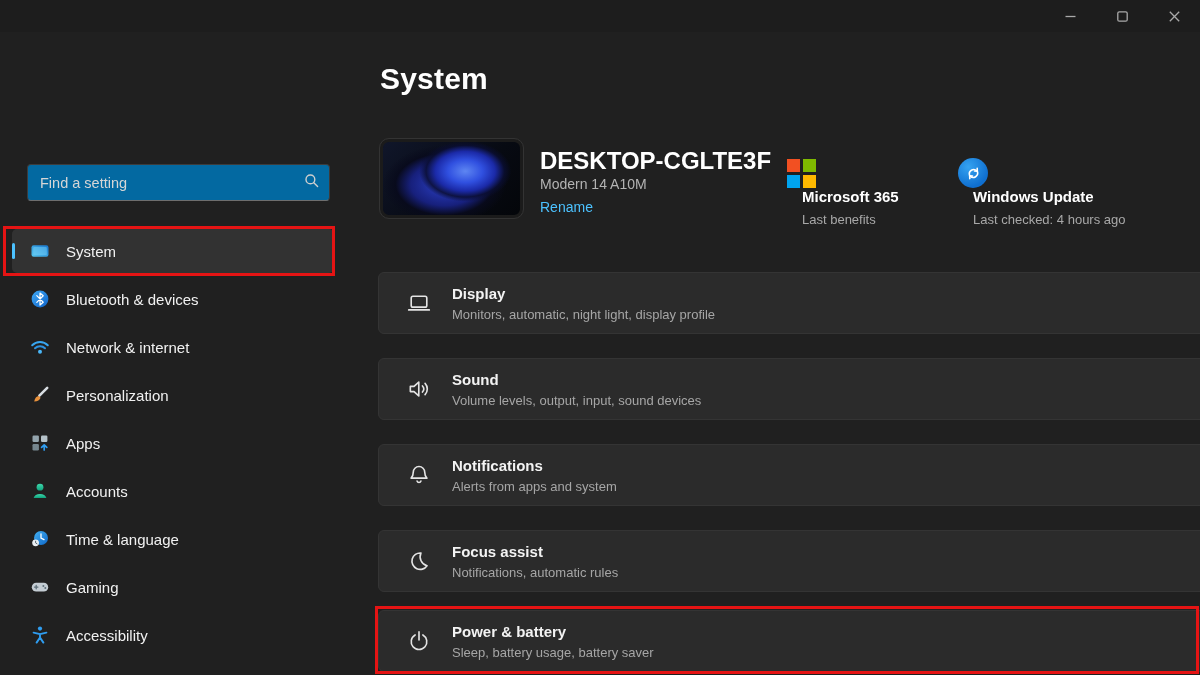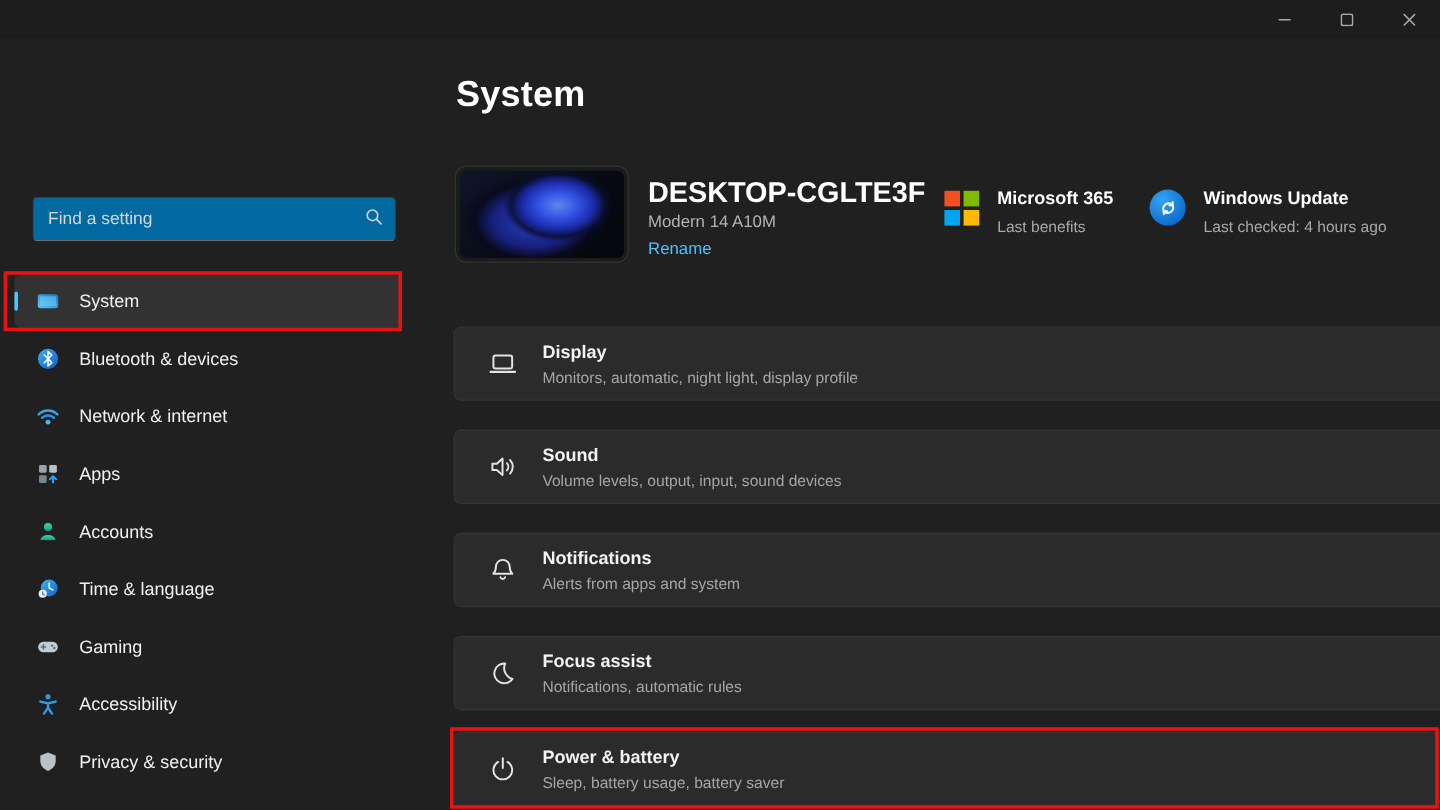--- a/index.html
+++ b/index.html
@@ -41,21 +41,21 @@
   .device-thumb { position:absolute; left:380px; top:139px; width:143px; height:79px;
     border-radius:9px; border:3px solid #1b1b1b; outline:1px solid #333;
     background:
       radial-gradient(42% 52% at 60% 40%, #5e86f2 0%, #3050e0 30%, #1b2aa8 52%, rgba(10,14,50,.85) 68%, rgba(8,9,16,0) 80%),
       radial-gradient(55% 65% at 45% 58%, #2c41c8 0%, #17207c 45%, rgba(8,10,28,.9) 65%, rgba(6,7,12,0) 82%),
       linear-gradient(135deg, #10162a 0%, #070a12 60%, #04060a 100%); }
   .device-name { position:absolute; left:540px; top:147px; color:#ffffff; font-size:24px; font-weight:700; }
   .device-model { position:absolute; left:540px; top:176px; color:#b3b3b3; font-size:14px; }
   .device-rename { position:absolute; left:540px; top:199px; color:#4cc2ff; font-size:14px; cursor:pointer; }
 
-  .quick-card { position:absolute; top:157px; display:flex; align-items:flex-start; }
+  .quick-card { position:absolute; top:157px; display:flex; align-items:flex-start;flex-direction:column; }
   .quick-card.ms365 { left:787px; }
   .quick-card.winup { left:958px; }
   .qc-text { margin-left:15px; }
   .qc-title { color:#ffffff; font-size:15px; font-weight:700; line-height:18px; }
   .qc-sub { color:#a8a8a8; font-size:13px; margin-top:6px; }
 
   .ms-logo { width:29px; height:29px; display:grid; grid-template-columns:13px 13px;
     grid-template-rows:13px 13px; gap:3px; margin-top:2px; }
   .ms-logo div { width:13px; height:13px; }
 
@@ -154,20 +154,29 @@
         <span class="nav-icon">
           <svg width="20" height="20" viewBox="0 0 20 20">
               <path d="M2.2 8.3 a11 11 0 0 1 15.6 0" fill="none" stroke="#38a6f0" stroke-width="2" stroke-linecap="round"></path>
               <path d="M5 11.3 a7 7 0 0 1 10 0" fill="none" stroke="#2f93e0" stroke-width="2" stroke-linecap="round"></path>
               <circle cx="10" cy="14.8" r="2" fill="#49b6f7"></circle>
             </svg>
         </span>
         <span class="nav-label">Network &amp; internet</span>
       </div>
 
+      <div class="nav-item">
+        <span class="nav-icon">
+          <svg width="20" height="20" viewBox="0 0 20 20">
+              <path d="M17.2 2.8 L9.4 10.6" stroke="#d7dde2" stroke-width="2.6" stroke-linecap="round"></path>
+              <path d="M8.8 11 q-3.6 0.4 -4.6 5.6 q5.2 -0.2 6.4 -3.8 z" fill="#e8913c"></path>
+            </svg>
+        </span>
+        <span class="nav-label">Personalization</span>
+      </div>
 
       <div class="nav-item">
         <span class="nav-icon">
           <svg width="20" height="20" viewBox="0 0 20 20">
               <rect x="2.5" y="2.5" width="6.4" height="6.4" rx="1.2" fill="#93a4ad"></rect>
               <rect x="11" y="2.5" width="6.4" height="6.4" rx="1.2" fill="#b4c1c8"></rect>
               <rect x="2.5" y="11" width="6.4" height="6.4" rx="1.2" fill="#76878f"></rect>
               <path d="M14.2 17 V12 M11.6 14.4 L14.2 11.8 L16.8 14.4" fill="none" stroke="#2f9df0" stroke-width="1.7" stroke-linecap="round" stroke-linejoin="round"></path>
             </svg>
         </span>

